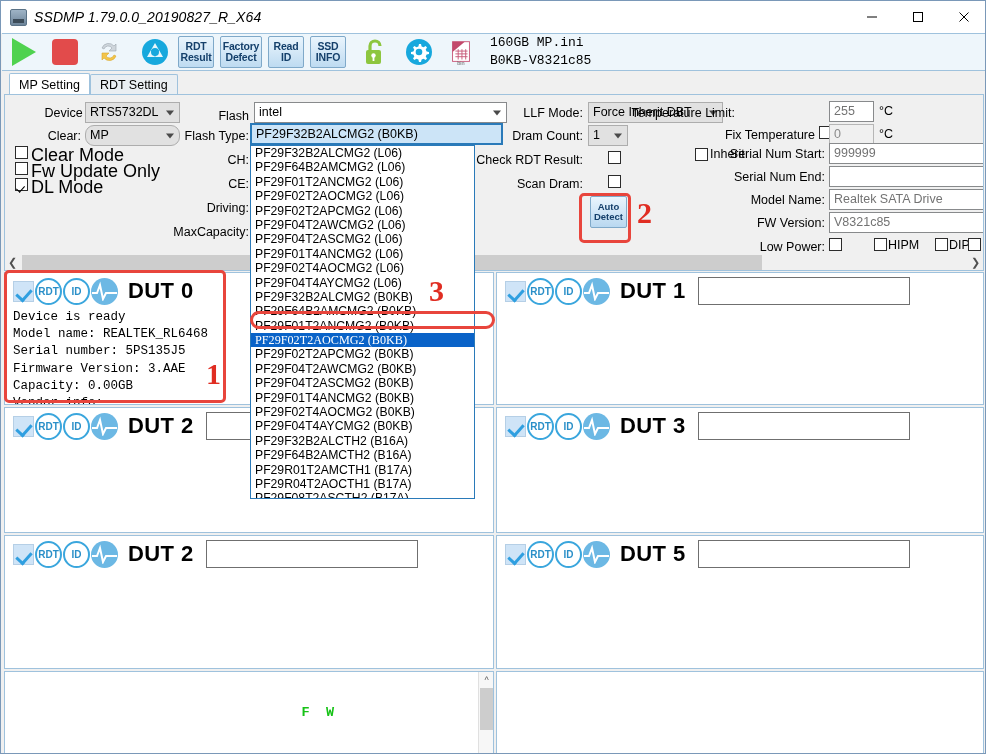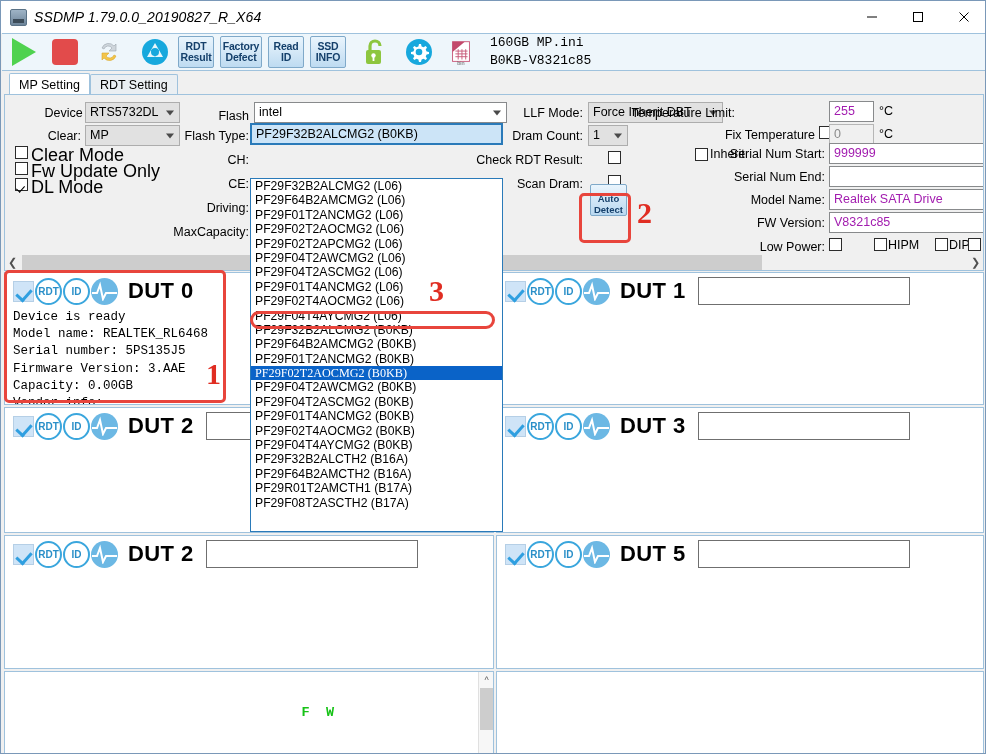--- a/index.html
+++ b/index.html
@@ -92,21 +92,21 @@
   
   .settings {
     position: absolute; left: 3px; top: 93px; width: 980px; height: 168px;
     background: #f0f0f0; border: 1px solid #9fc2dd;
     overflow: hidden;
   }
   .lbl { font-size: 12.5px; color: #000; position: absolute; white-space: nowrap; }
   .lbl.r { text-align: right; }
   .fld {
     position: absolute; background: #ffffff; border: 1px solid #888a8c;
-    font-size: 12.5px; color: #a21caf; height: 21px; line-height: 19px; padding: 0 4px;
+    font-size: 12.5px; color: #737373; height: 21px; line-height: 19px; padding: 0 4px;
     white-space: nowrap; overflow: hidden;
   }
   .fld.dis { background: #f0f0f0; color: #8a8a8a; border-color: #b6b6b6; }
   .combo {
     position: absolute; background: #e1e1e1; border: 1px solid #adadad;
     height: 21px; font-size: 12.5px; color: #000; line-height: 19px; padding: 0 18px 0 4px;
     white-space: nowrap; overflow: hidden;
   }
   .combo.white { background: #ffffff; border-color: #888a8c; }
   .combo .arw {
@@ -127,24 +127,23 @@
   
   .combo-focus {
     position: absolute; left: 249px; top: 122px; width: 253px; height: 22px;
     background: #cce4f7; border: 2px solid #2a7ab9;
     font-size: 12.5px; line-height: 18px; padding: 0 18px 0 4px; color: #000;
     white-space: nowrap; overflow: hidden; z-index: 30;
   }
 
   
   .dropdown {
-    position: absolute; left: 249px; top: 144px; width: 253px; height: 354px;
+    position: absolute; left: 249px; top: 144px; width: 225px; height: 354px;
     background: #ffffff; border: 1px solid #2a7ab9; z-index: 40;
     overflow: hidden;
-    margin-top: 33px;
   }
   .dd-item {
     height: 14.4px; font-size: 12.2px; line-height: 14.4px; color: #000;
     padding-left: 4px; white-space: nowrap;
   }
   .dd-item.sel { background: #0a63c8; color: #ffffff; font-family: Liberation Serif, serif; }
 
   
   .hscroll {
     position: absolute; left: 3px; top: 254px; width: 980px; height: 16px;
@@ -334,21 +333,21 @@
 
   <div class="settings">
 
     <div class="lbl r" style="left:4px; top:11px; width:104px;">Device Type</div>
     <div class="combo" style="left:80px; top:7px; width:95px;">
       <span>RTS5732DL</span>
       <i class="arw"></i>
     </div>
 
     <div class="lbl r" style="left:4px; top:34px; width:72px;">Clear:</div>
-    <div class="combo" style="left:80px; top:30px; width:95px;">
+    <div class="combo" style="left:80px; top:30px; width:95px;border-radius:9px;">
       <span>MP</span>
       <i class="arw"></i>
     </div>
 
     <div class="cb" style="left:10px; top:51px;"></div>
     <div class="cbl" style="left:26px; top:50px;">Clear Mode</div>
 
     <div class="cb" style="left:10px; top:67px;"></div>
     <div class="cbl" style="left:26px; top:66px;">Fw Update Only</div>
 
@@ -411,21 +410,21 @@
 
     <div class="lbl r" style="left:620px; top:145px; width:200px;">Low Power:</div>
     <div class="cb" style="left:824px; top:143px;"></div>
     <div class="cb" style="left:869px; top:143px;"></div>
     <div class="lbl" style="left:883px; top:143px;">HIPM</div>
     <div class="cb" style="left:930px; top:143px;"></div>
     <div class="lbl" style="left:944px; top:143px;">DIPM</div>
     <div class="cb" style="left:963px; top:143px;"></div>
     <div class="lbl" style="left:977px; top:143px;">DI</div>
 
-    <div class="auto-detect" style="left:585px; top:89px;justify-content:flex-end;">
+    <div class="auto-detect" style="left:585px; top:101px;">
       <span>Auto</span>
       <span>Detect</span>
     </div>
   </div>
 
   <div class="combo-focus">
     <span>PF29F32B2ALCMG2 (B0KB)</span>
     <i class="arw" style="border-top-color:#2a4f6e;"></i>
   </div>
 
@@ -582,28 +581,30 @@
     <div class="dd-item">PF29F02T2APCMG2 (L06)</div>
     <div class="dd-item">PF29F04T2AWCMG2 (L06)</div>
     <div class="dd-item">PF29F04T2ASCMG2 (L06)</div>
     <div class="dd-item">PF29F01T4ANCMG2 (L06)</div>
     <div class="dd-item">PF29F02T4AOCMG2 (L06)</div>
     <div class="dd-item">PF29F04T4AYCMG2 (L06)</div>
     <div class="dd-item">PF29F32B2ALCMG2 (B0KB)</div>
     <div class="dd-item">PF29F64B2AMCMG2 (B0KB)</div>
     <div class="dd-item">PF29F01T2ANCMG2 (B0KB)</div>
     <div class="dd-item sel">PF29F02T2AOCMG2 (B0KB)</div>
+    <div class="dd-item">PF29F02T2APCMG2 (B0KB)</div>
     <div class="dd-item">PF29F04T2AWCMG2 (B0KB)</div>
     <div class="dd-item">PF29F04T2ASCMG2 (B0KB)</div>
     <div class="dd-item">PF29F01T4ANCMG2 (B0KB)</div>
     <div class="dd-item">PF29F02T4AOCMG2 (B0KB)</div>
     <div class="dd-item">PF29F04T4AYCMG2 (B0KB)</div>
     <div class="dd-item">PF29F32B2ALCTH2 (B16A)</div>
     <div class="dd-item">PF29F64B2AMCTH2 (B16A)</div>
     <div class="dd-item">PF29R01T2AMCTH1 (B17A)</div>
+    <div class="dd-item">PF29R04T2AOCTH1 (B17A)</div>
     <div class="dd-item">PF29F08T2ASCTH2 (B17A)</div>
 
   </div>
 
   <div class="anno-box" style="left:3px; top:269px; width:222px; height:133px;"></div>
   <div class="anno-num" style="left:205px; top:358px;">1</div>
 
   <div class="anno-box" style="left:578px; top:192px; width:52px; height:50px;"></div>
   <div class="anno-num" style="left:636px; top:197px;">2</div>
 

